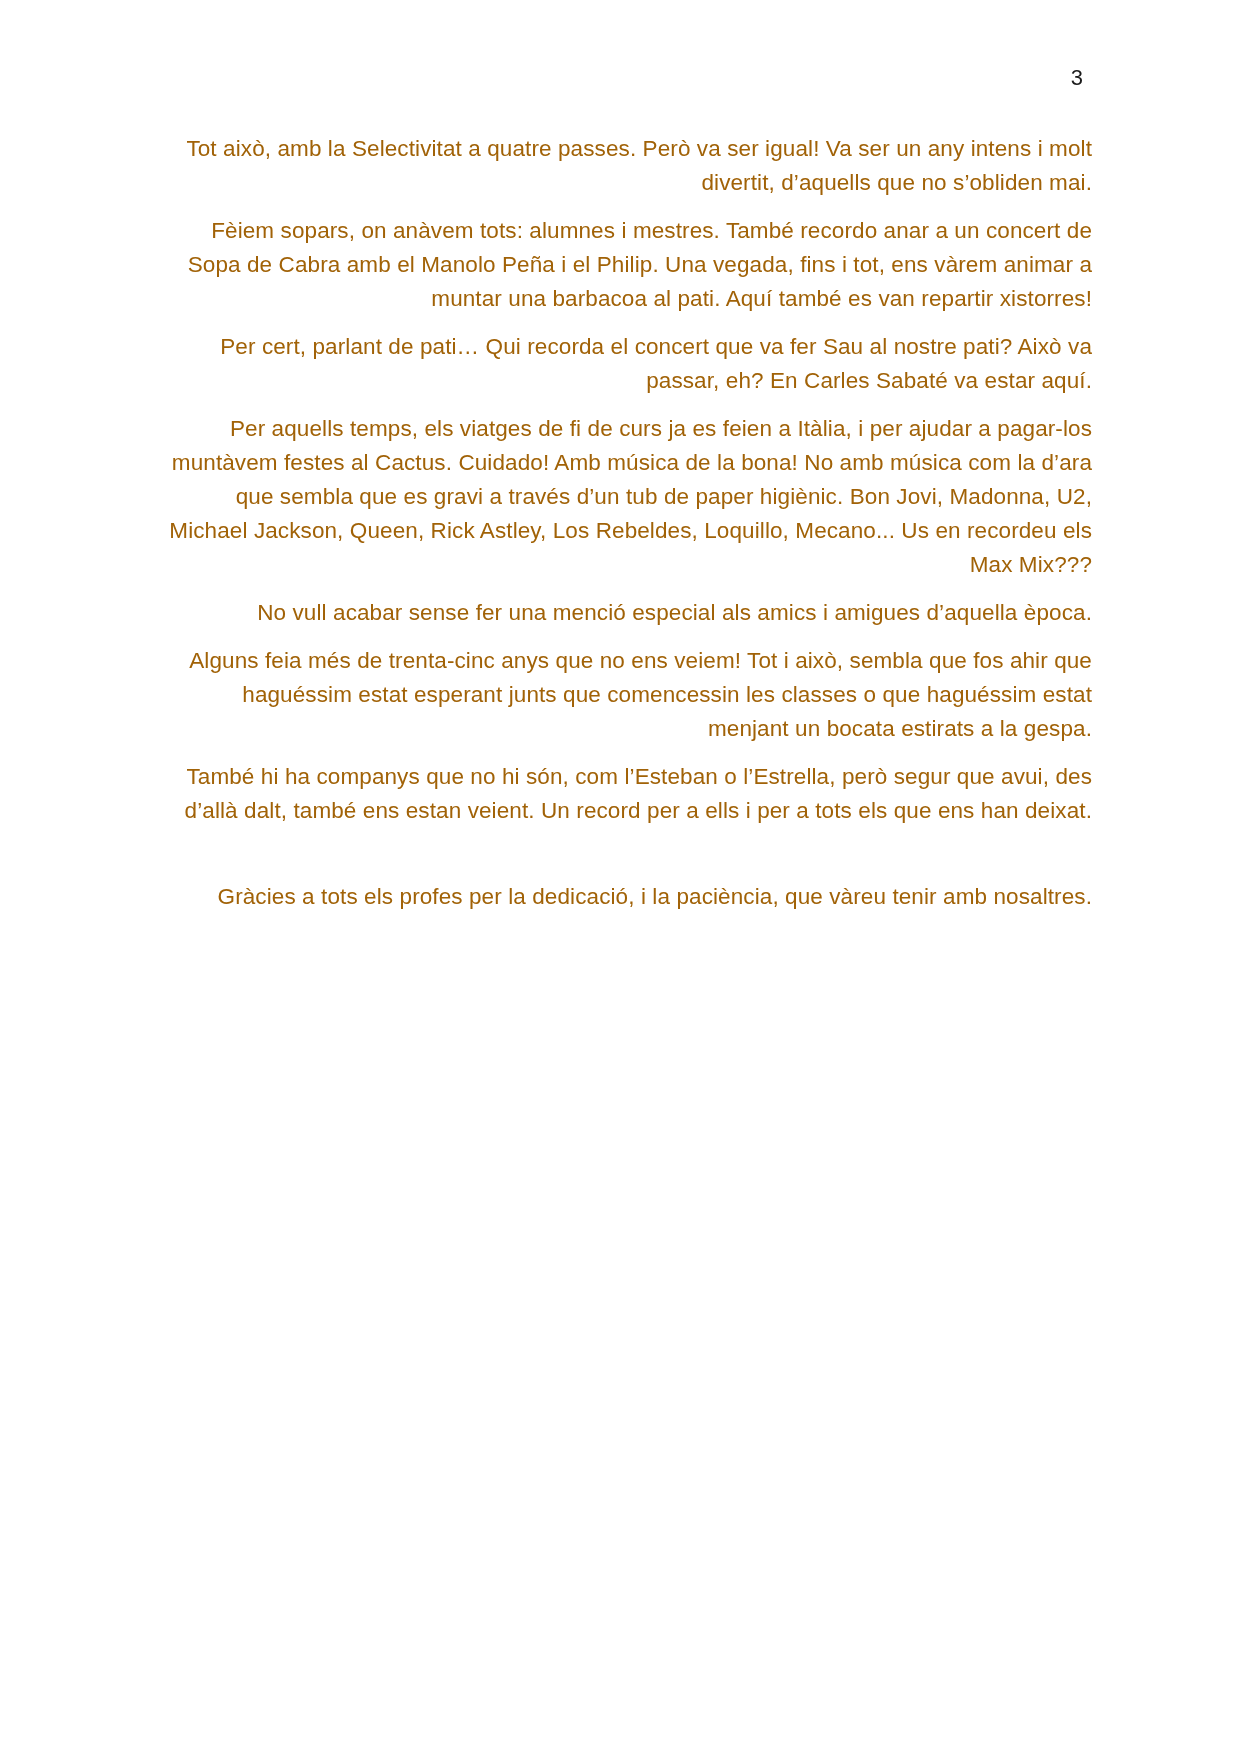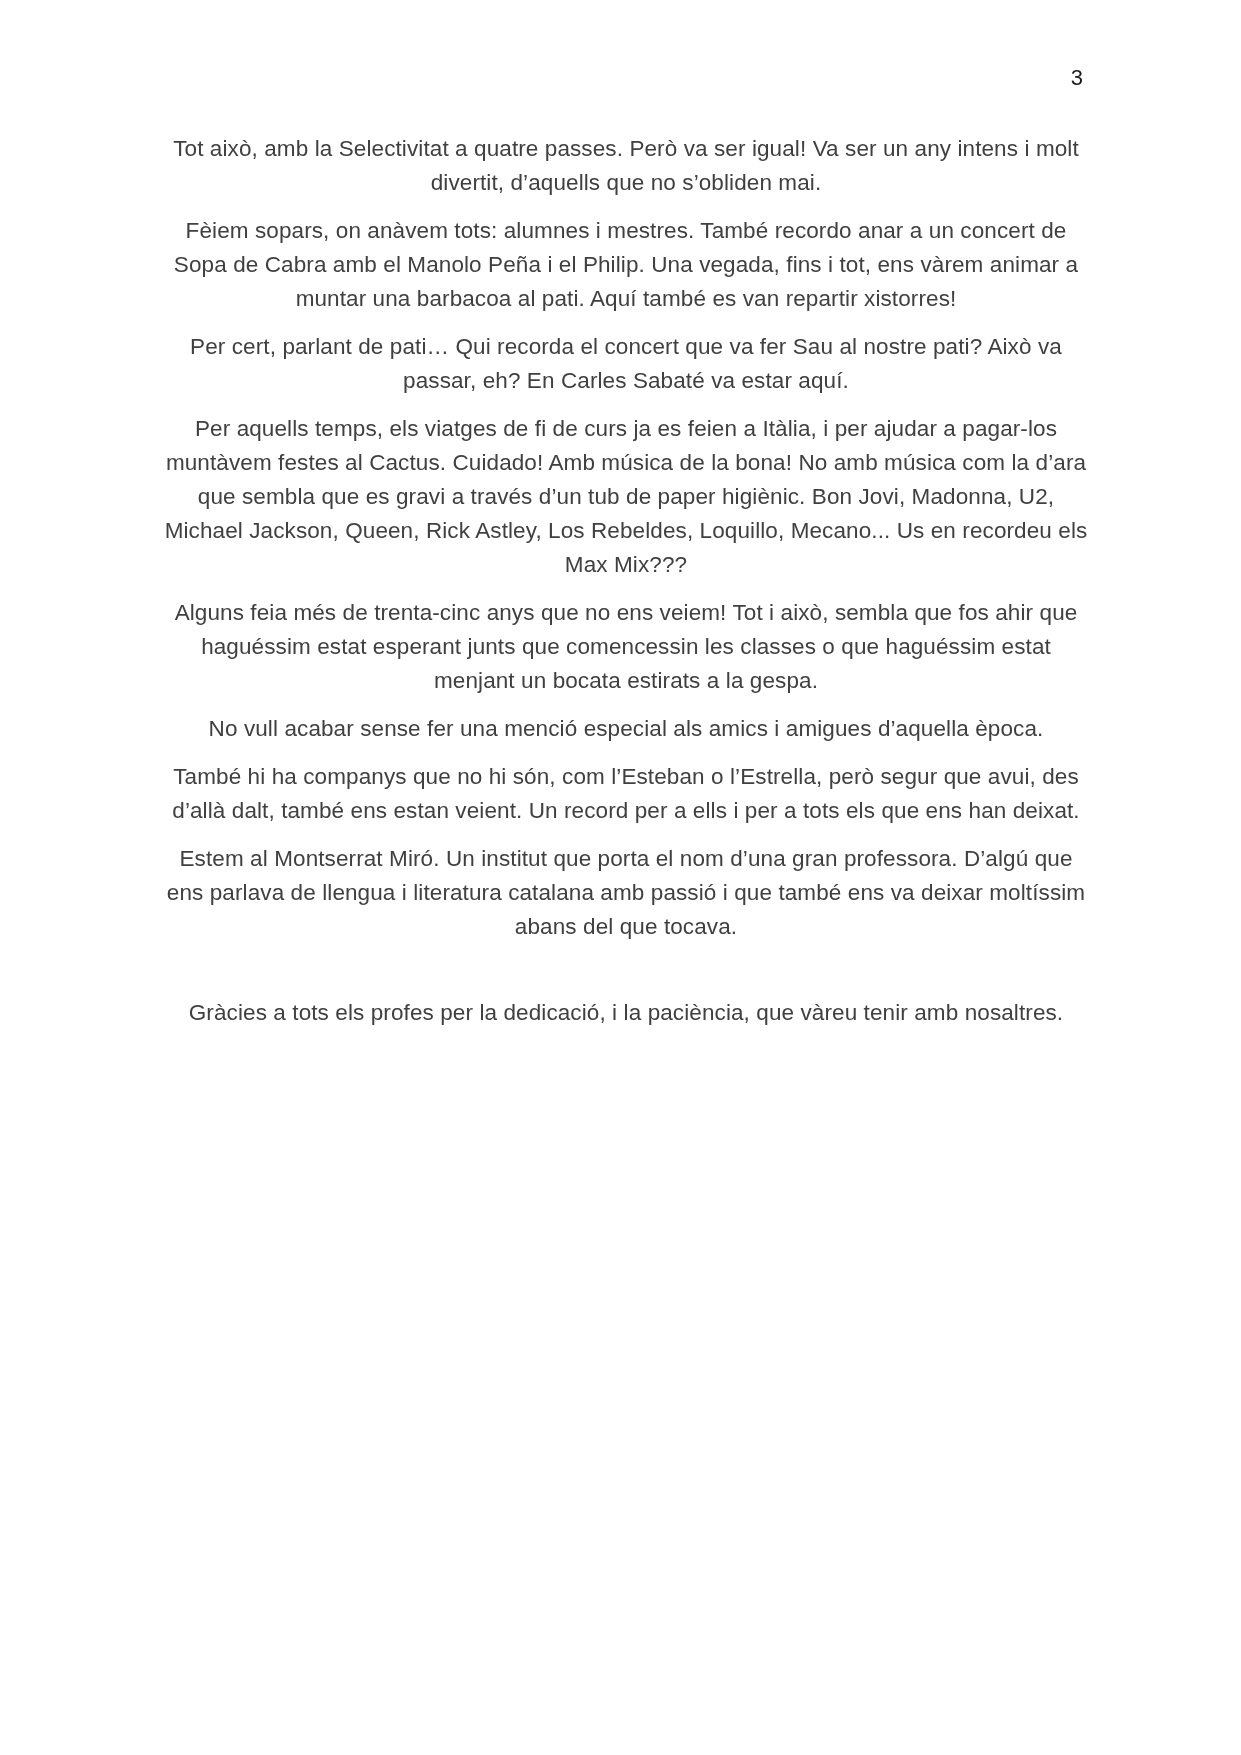--- a/index.html
+++ b/index.html
@@ -34,37 +34,36 @@
     position: absolute;
     top: 132px;
     left: 160px;
     width: 932px;
   }
   .content p {
     margin: 0 0 14px 0;
     font-size: 22.5px;
     line-height: 34px;
     letter-spacing: 0.1px;
-    text-align: center;
-    color: #404040;
+    text-align: right;
+    color: #a16207;
   }
   .content p.space-before {
     margin-top: 52px;
   }
 </style>
 </head>
 <body>
 
 <div class="page">
   <div class="page-number">3</div>
 
   <div class="content">
     <p>Tot això, amb la Selectivitat a quatre passes. Però va ser igual! Va ser un any intens i molt divertit, d’aquells que no s’obliden mai.</p>
     <p>Fèiem sopars, on anàvem tots: alumnes i mestres. També recordo anar a un concert de Sopa de Cabra amb el Manolo Peña i el Philip. Una vegada, fins i tot, ens vàrem animar a muntar una barbacoa al pati. Aquí també es van repartir xistorres!</p>
     <p>Per cert, parlant de pati… Qui recorda el concert que va fer Sau al nostre pati? Això va passar, eh? En Carles Sabaté va estar aquí.</p>
     <p>Per aquells temps, els viatges de fi de curs ja es feien a Itàlia, i per ajudar a pagar-los muntàvem festes al Cactus. Cuidado! Amb música de la bona! No amb música com la d’ara que sembla que es gravi a través d’un tub de paper higiènic. Bon Jovi, Madonna, U2, Michael Jackson, Queen, Rick Astley, Los Rebeldes, Loquillo, Mecano... Us en recordeu els Max Mix???</p>
+    <p>No vull acabar sense fer una menció especial als amics i amigues d’aquella època.</p>
     <p>Alguns feia més de trenta-cinc anys que no ens veiem! Tot i això, sembla que fos ahir que haguéssim estat esperant junts que comencessin les classes o que haguéssim estat menjant un bocata estirats a la gespa.</p>
-    <p>No vull acabar sense fer una menció especial als amics i amigues d’aquella època.</p>
     <p>També hi ha companys que no hi són, com l’Esteban o l’Estrella, però segur que avui, des d’allà dalt, també ens estan veient. Un record per a ells i per a tots els que ens han deixat.</p>
-    <p>Estem al Montserrat Miró. Un institut que porta el nom d’una gran professora. D’algú que ens parlava de llengua i literatura catalana amb passió i que també ens va deixar moltíssim abans del que tocava.</p>
     <p class="space-before">Gràcies a tots els profes per la dedicació, i la paciència, que vàreu tenir amb nosaltres.</p>
   </div>
 </div>
 
 </body></html>

